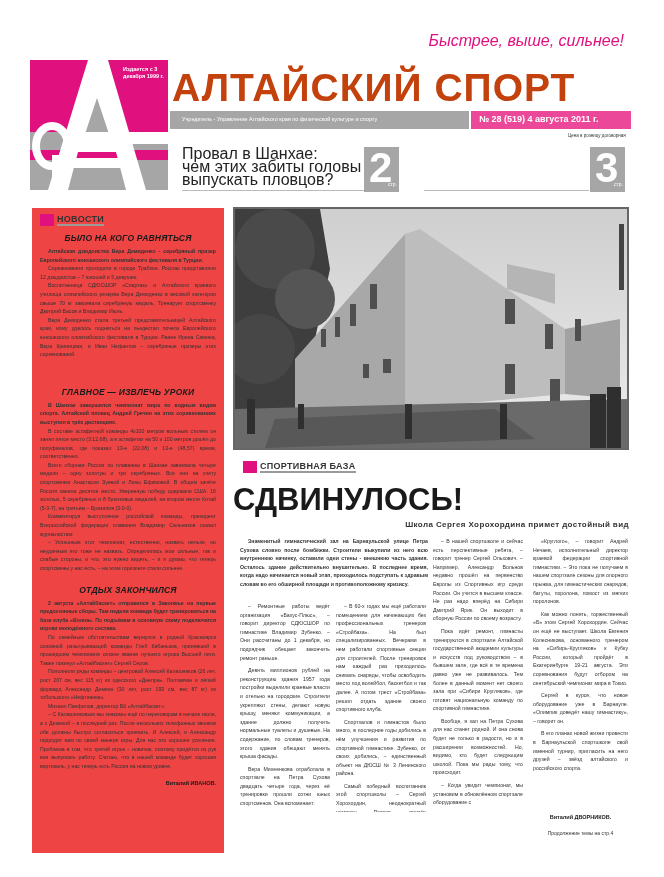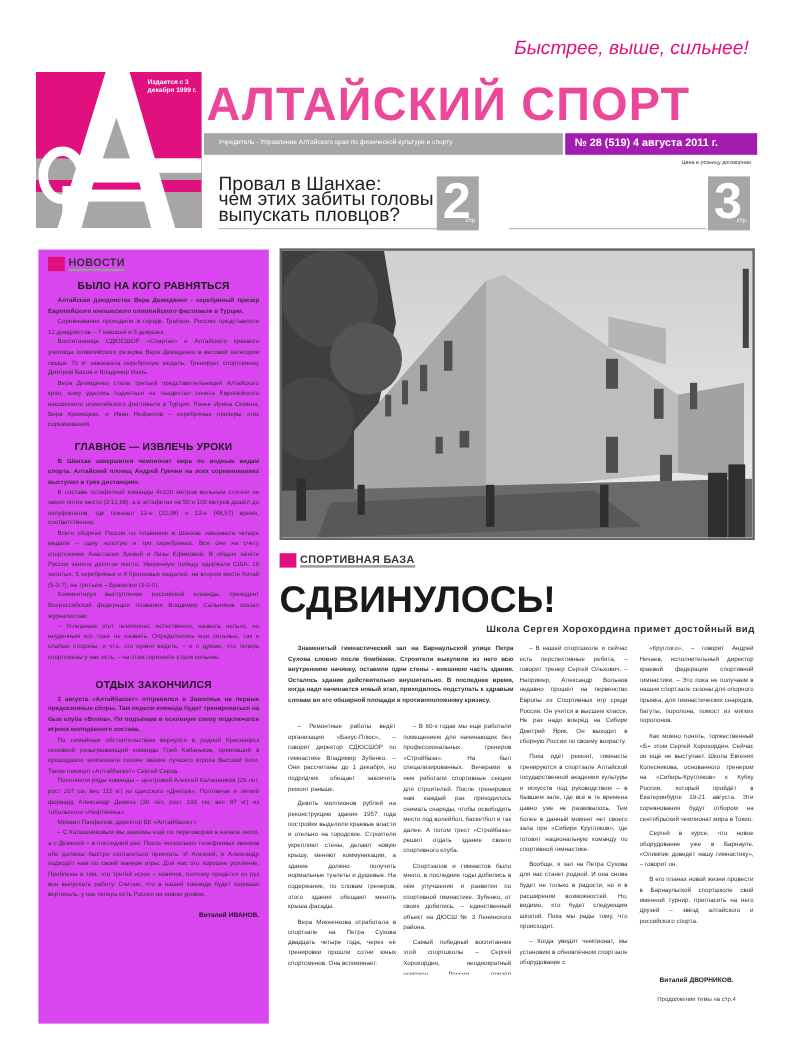--- a/index.html
+++ b/index.html
@@ -7,46 +7,46 @@
   body { position: relative; font-family: "Liberation Sans", sans-serif; color: #1a1a1a; }
 
   .slogan { position: absolute; top: 32px; right: 40px; font-size: 16px; font-style: italic; color: #e0117f; }
 
   .logo { position: absolute; left: 30px; top: 60px; width: 138px; height: 130px; }
   .logo .pink { position: absolute; left: 0; top: 0; width: 138px; height: 130px; background: #e0117f; }
   .logo .grayband { position: absolute; left: 0; width: 138px; background: #a6a6a6; }
   .logo .founded { position: absolute; left: 93px; top: 6px; width: 44px; font-size: 5.5px; line-height: 6.5px; color: #fff; font-weight: bold; }
   .logo svg { position: absolute; left: 0; top: 0; }
 
-  .masthead-title { position: absolute; left: 172px; top: 66px; font-size: 39px; font-weight: bold; letter-spacing: 1px; color: #ec4899; white-space: nowrap; }
+  .masthead-title { position: absolute; left: 172px; top: 66px; font-size: 39px; font-weight: bold; letter-spacing: 1px; color: #c2410c; white-space: nowrap; }
 
   .info-bar { position: absolute; left: 170px; top: 111px; width: 299px; height: 18px; background: #a6a6a6; color: #fff; font-size: 5.5px; padding: 5px 0 0 12px; white-space: nowrap; overflow: hidden; }
-  .issue-bar { position: absolute; left: 471px; top: 111px; width: 160px; height: 18px; background: #a21caf; color: #fff; font-size: 9px; font-weight: bold; padding: 3px 0 0 8px; white-space: nowrap; }
+  .issue-bar { position: absolute; left: 471px; top: 111px; width: 160px; height: 18px; background: #ec4899; color: #fff; font-size: 9px; font-weight: bold; padding: 3px 0 0 8px; white-space: nowrap; }
   .price { position: absolute; left: 568px; top: 133px; font-size: 4.5px; color: #333; white-space: nowrap; }
 
   .teaser { position: absolute; top: 147px; height: 45px; }
   .teaser .tt { position: absolute; left: 0; top: 0; font-size: 16px; line-height: 13px; color: #222; white-space: nowrap; }
   .teaser .line { position: absolute; left: 0; top: 43px; height: 1px; background: #bbb; }
   .teaser .pagebox { position: absolute; top: 0; width: 35px; height: 45px; background: #a6a6a6; }
   .teaser .numw { position: absolute; left: 5px; top: -3px; font-size: 42px; font-weight: bold; color: #fff; line-height: 48px; }
   .teaser .str { position: absolute; right: 2px; bottom: 5px; font-size: 5px; color: #fff; }
 
-  .news { position: absolute; left: 32px; top: 208px; width: 192px; height: 645px; background: #d946ef; padding: 6px 8px; }
+  .news { position: absolute; left: 32px; top: 208px; width: 192px; height: 645px; background: #ef4444; padding: 6px 8px; }
   .rubric { display: flex; align-items: center; gap: 3px; }
   .rubric .sq { width: 14px; height: 12px; background: #e0117f; }
   .rubric .rt { font-size: 9px; font-weight: bold; color: #333; border-bottom: 2px solid #9a9a9a; letter-spacing: 0.3px; }
-  .art-h { text-align: center; font-size: 8.5px; font-weight: bold; margin: 7px 0 4px; letter-spacing: 0.2px; }
+  .art-h { text-align: center; font-size: 8.5px; font-weight: bold; margin: 7px 0 4px; letter-spacing: 0.2px; font-style: italic; }
   .para { font-size: 5.2px; line-height: 8.6px; text-align: justify; text-indent: 8px; color: #333; }
   .para.lead { font-weight: bold; }
   .byline { text-align: right; font-size: 5.5px; font-weight: bold; margin-top: 10px; }
 
   .photo { position: absolute; left: 233px; top: 207px; width: 396px; height: 243px; border: 2px solid #666; overflow: hidden; background: #d8d8d8; }
   .photo-credit { position: absolute; right: 3px; top: 15px; width: 5px; height: 66px; background: #444; }
 
-  .rubric2 { position: absolute; left: 233px; top: 461px; }
+  .rubric2 { position: absolute; left: 243px; top: 461px; }
   .big-title { position: absolute; left: 233px; top: 482px; width: 396px; text-align: left; font-size: 31px; font-weight: bold; color: #1a1a1a; }
   .subtitle { position: absolute; left: 233px; top: 520px; width: 396px; text-align: right; font-size: 8px; font-weight: bold; color: #333; letter-spacing: 0.4px; }
 
   .lead2 { position: absolute; left: 240px; top: 537px; width: 188px; font-size: 5.2px; line-height: 8.6px; font-weight: bold; text-align: justify; color: #333; text-indent: 8px; }
   .col { position: absolute; font-size: 5.2px; line-height: 8.6px; text-align: justify; color: #333; }
   .col p { text-indent: 8px; margin-bottom: 4px; }
   .byline2 { position: absolute; left: 533px; top: 814px; width: 95px; text-align: center; font-size: 5.5px; font-weight: bold; }
   .cont { position: absolute; left: 533px; top: 830px; width: 95px; text-align: center; font-size: 5px; color: #333; }
 </style>
 </head>
@@ -103,21 +103,21 @@
 
   <div>
     <div class="art-h">БЫЛО НА КОГО РАВНЯТЬСЯ</div>
     <p class="para lead">Алтайская дзюдоистка Вера Демиденко - серебряный призер Европейского юношеского олимпийского фестиваля в Турции.</p>
     <p class="para">Соревнования проходили в городе Трабзон. Россию представляли 12 дзюдоистов – 7 юношей и 5 девушек.</p>
     <p class="para">Воспитанница СДЮСШОР «Спартак» и Алтайского краевого училища олимпийского резерва Вера Демиденко в весовой категории свыше 70 кг завоевала серебряную медаль. Тренирует спортсменку Дмитрий Басов и Владимир Июль.</p>
     <p class="para">Вера Демиденко стала третьей представительницей Алтайского края, кому удалось подняться на пьедестал почета Европейского юношеского олимпийского фестиваля в Турции. Ранее Ирина Семина, Вера Криницкая, и Иван Нефантов – серебряные призеры этих соревнований.</p>
   </div>
 
   <div>
-    <div class="art-h" style="margin-top:8px;">ГЛАВНОЕ — ИЗВЛЕЧЬ УРОКИ</div>
+    <div class="art-h" style="margin-top:28px;">ГЛАВНОЕ — ИЗВЛЕЧЬ УРОКИ</div>
     <p class="para lead">В Шанхае завершился чемпионат мира по водным видам спорта. Алтайский пловец Андрей Гречин на этих соревнованиях выступил в трёх дистанциях.</p>
     <p class="para">В составе эстафетной команды 4х100 метров вольным стилем он занял пятое место (3:12,68), а в эстафетах на 50 и 100 метров дошёл до полуфиналов, где показал 13-е (22,08) и 13-е (48,57) время, соответственно.</p>
     <p class="para">Всего сборная России по плаванию в Шанхае завоевала четыре медали – одну золотую и три серебряных. Все они на счету спортсменки Анастасии Зуевой и Лизы Ефимовой. В общем зачёте Россия заняла десятое место. Уверенную победу одержали США: 16 золотых, 5 серебряных и 8 бронзовых медалей, на втором месте Китай (5-3-7), на третьем – Бразилия (3-0-0).</p>
     <p class="para">Комментируя выступление российской команды, президент Всероссийской федерации плавания Владимир Сальников сказал журналистам:</p>
     <p class="para">– Успешным этот чемпионат, естественно, назвать нельзя, но неудачным его тоже не назвать. Определились мои сильные, так и слабые стороны, и что, это нужно видеть, – и я думаю, что теперь спортсмены у нас есть, – на этом горизонте стали сильнее.</p>
   </div>
 
   <div>
     <div class="art-h" style="margin-top:12px;">ОТДЫХ ЗАКОНЧИЛСЯ</div>
     <p class="para lead">2 августа «Алтайбаскет» отправился в Заволжье на первые предсезонные сборы. Там недели команда будет тренироваться на базе клуба «Волна». По подъёмам в основную схему подключатся игроки молодёжного состава.</p>

